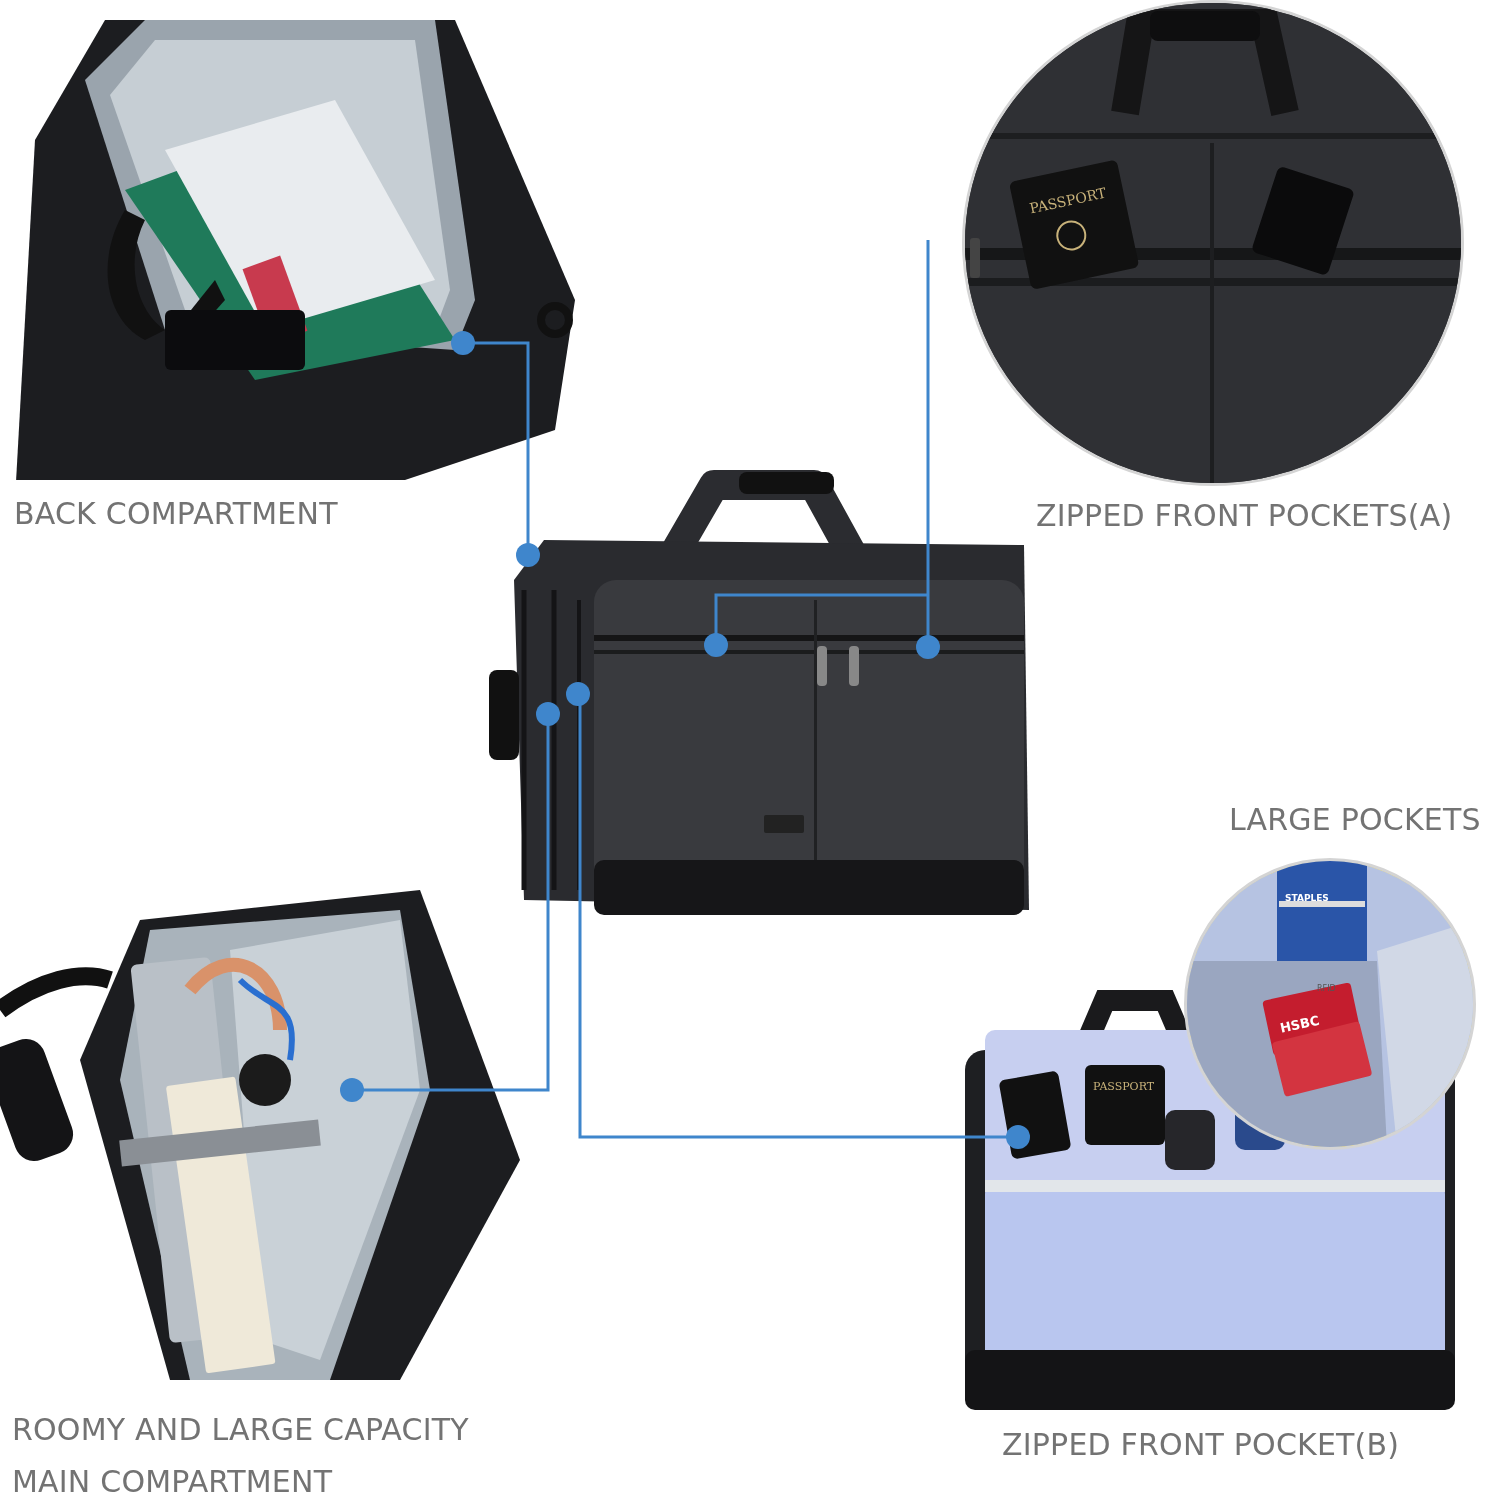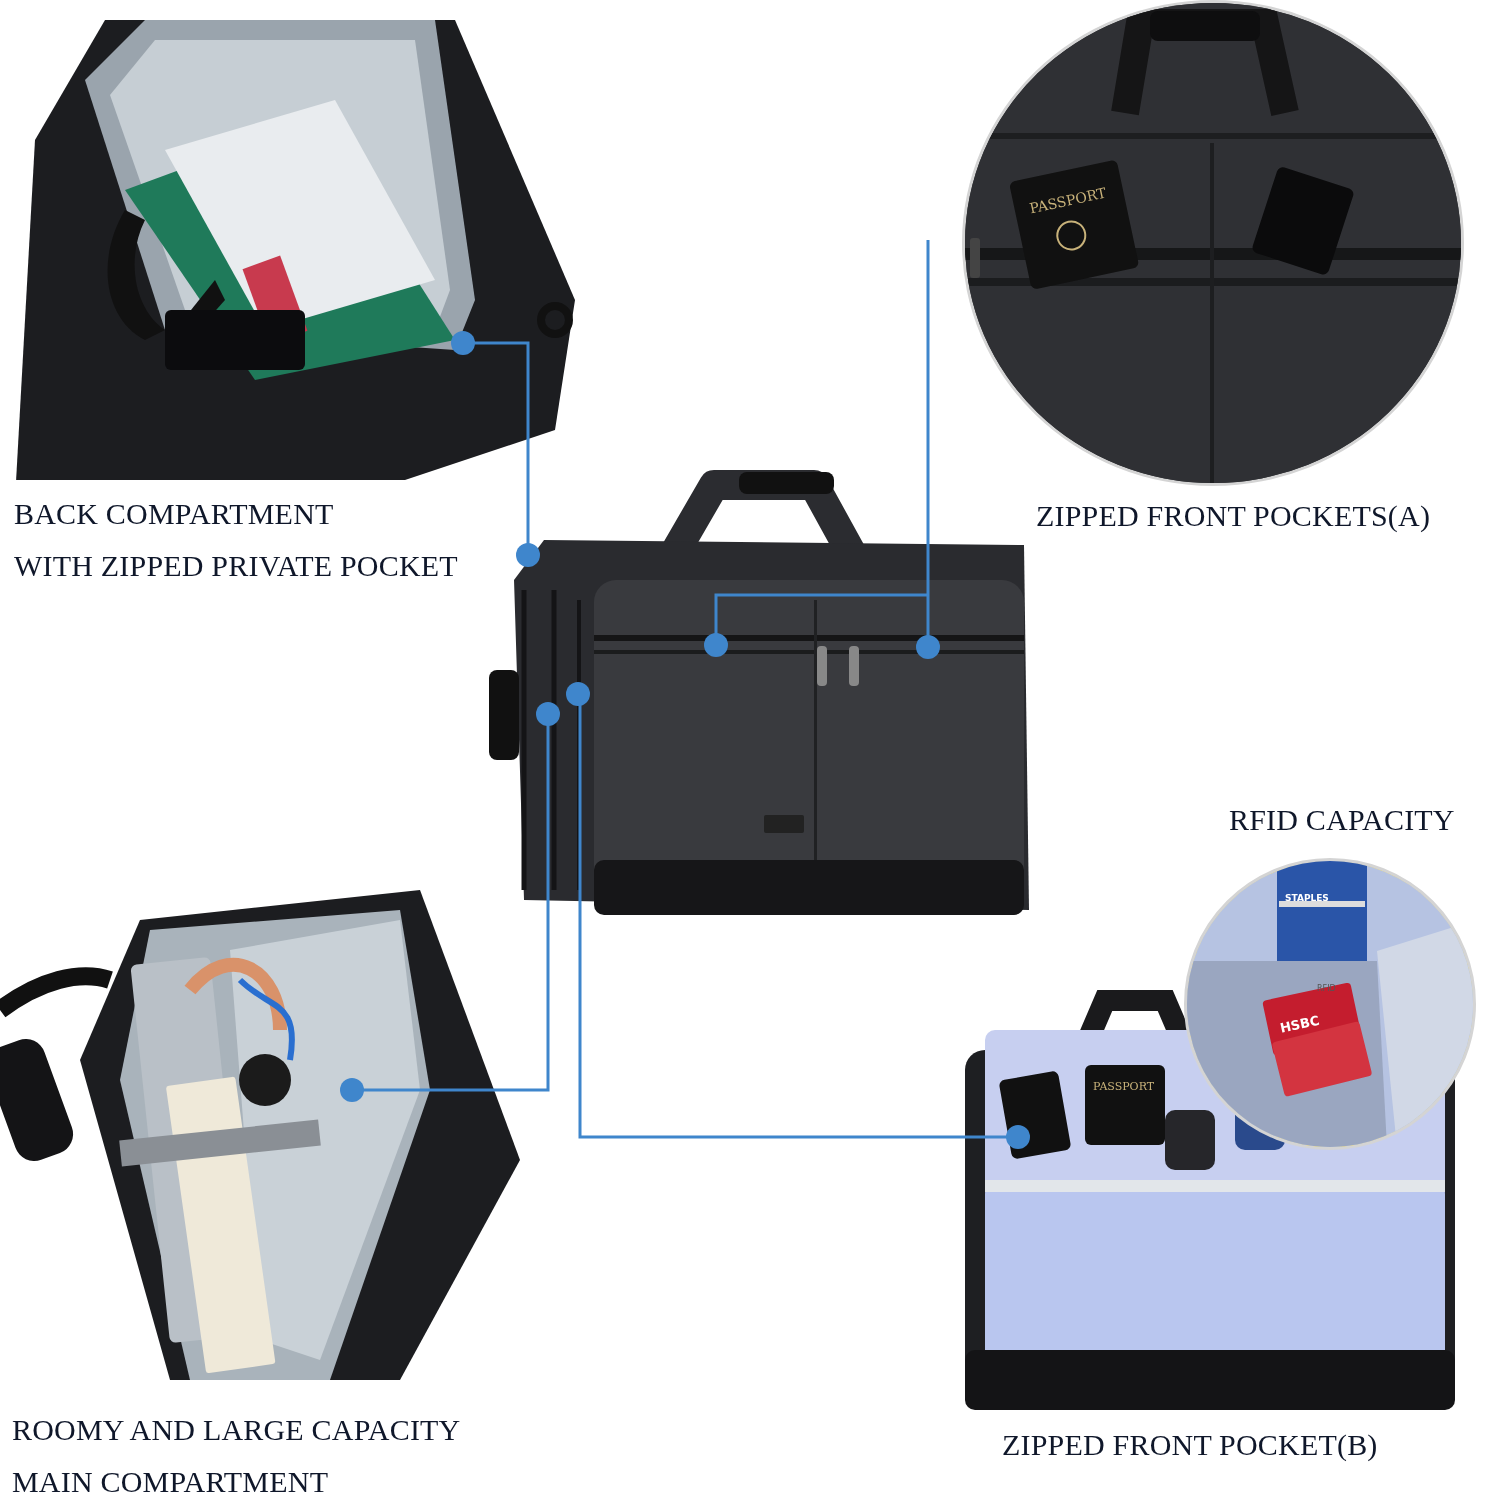--- a/index.html
+++ b/index.html
@@ -1,17 +1,17 @@
 <!DOCTYPE html>
 <html><head>
 <meta charset="utf-8">
 <style>
   html,body{margin:0;padding:0;background:#fff;}
   body{width:1496px;height:1500px;position:relative;overflow:hidden;font-family:"DejaVu Sans","Liberation Sans",sans-serif;}
-  .label{position:absolute;color:#0f172a;font-size:30px;line-height:52px;letter-spacing:0.2px;white-space:nowrap;font-family:Liberation Serif, serif;}
+  .label{position:absolute;color:#737373;font-size:30px;line-height:52px;letter-spacing:0.2px;white-space:nowrap;}
   .photo{position:absolute;overflow:hidden;}
   .circle{border-radius:50%;border:3px solid #d4d4d4;}
   svg.overlay{position:absolute;left:0;top:0;pointer-events:none;}
 </style>
 </head>
 <body>
 
 <div class="photo" style="left:15px;top:0;width:560px;height:480px;">
   <svg width="560" height="480" viewBox="0 0 560 480">
 
@@ -175,29 +175,28 @@
     <circle cx="928" cy="647" r="12"></circle>
     <circle cx="578" cy="694" r="12"></circle>
     <circle cx="548" cy="714" r="12"></circle>
     <circle cx="352" cy="1090" r="12"></circle>
     <circle cx="1018" cy="1137" r="12"></circle>
   </g>
 </svg>
 
 <div class="label" style="left:14px;top:488px;">
   <div>BACK COMPARTMENT</div>
-  <div>WITH ZIPPED PRIVATE POCKET</div>
 </div>
 
 <div class="label" style="left:1012px;top:490px;margin-left:24px;">
   <div>ZIPPED FRONT POCKETS(A)</div>
 </div>
 
 <div class="label" style="left:1229px;top:794px;">
-  <div>RFID CAPACITY</div>
+  <div>LARGE POCKETS</div>
 </div>
 
 <div class="label" style="left:12px;top:1404px;">
   <div>ROOMY AND LARGE CAPACITY</div>
   <div>MAIN COMPARTMENT</div>
 </div>
 
 <div class="label" style="left:1002px;top:1419px;">
   <div>ZIPPED FRONT POCKET(B)</div>
 </div>

